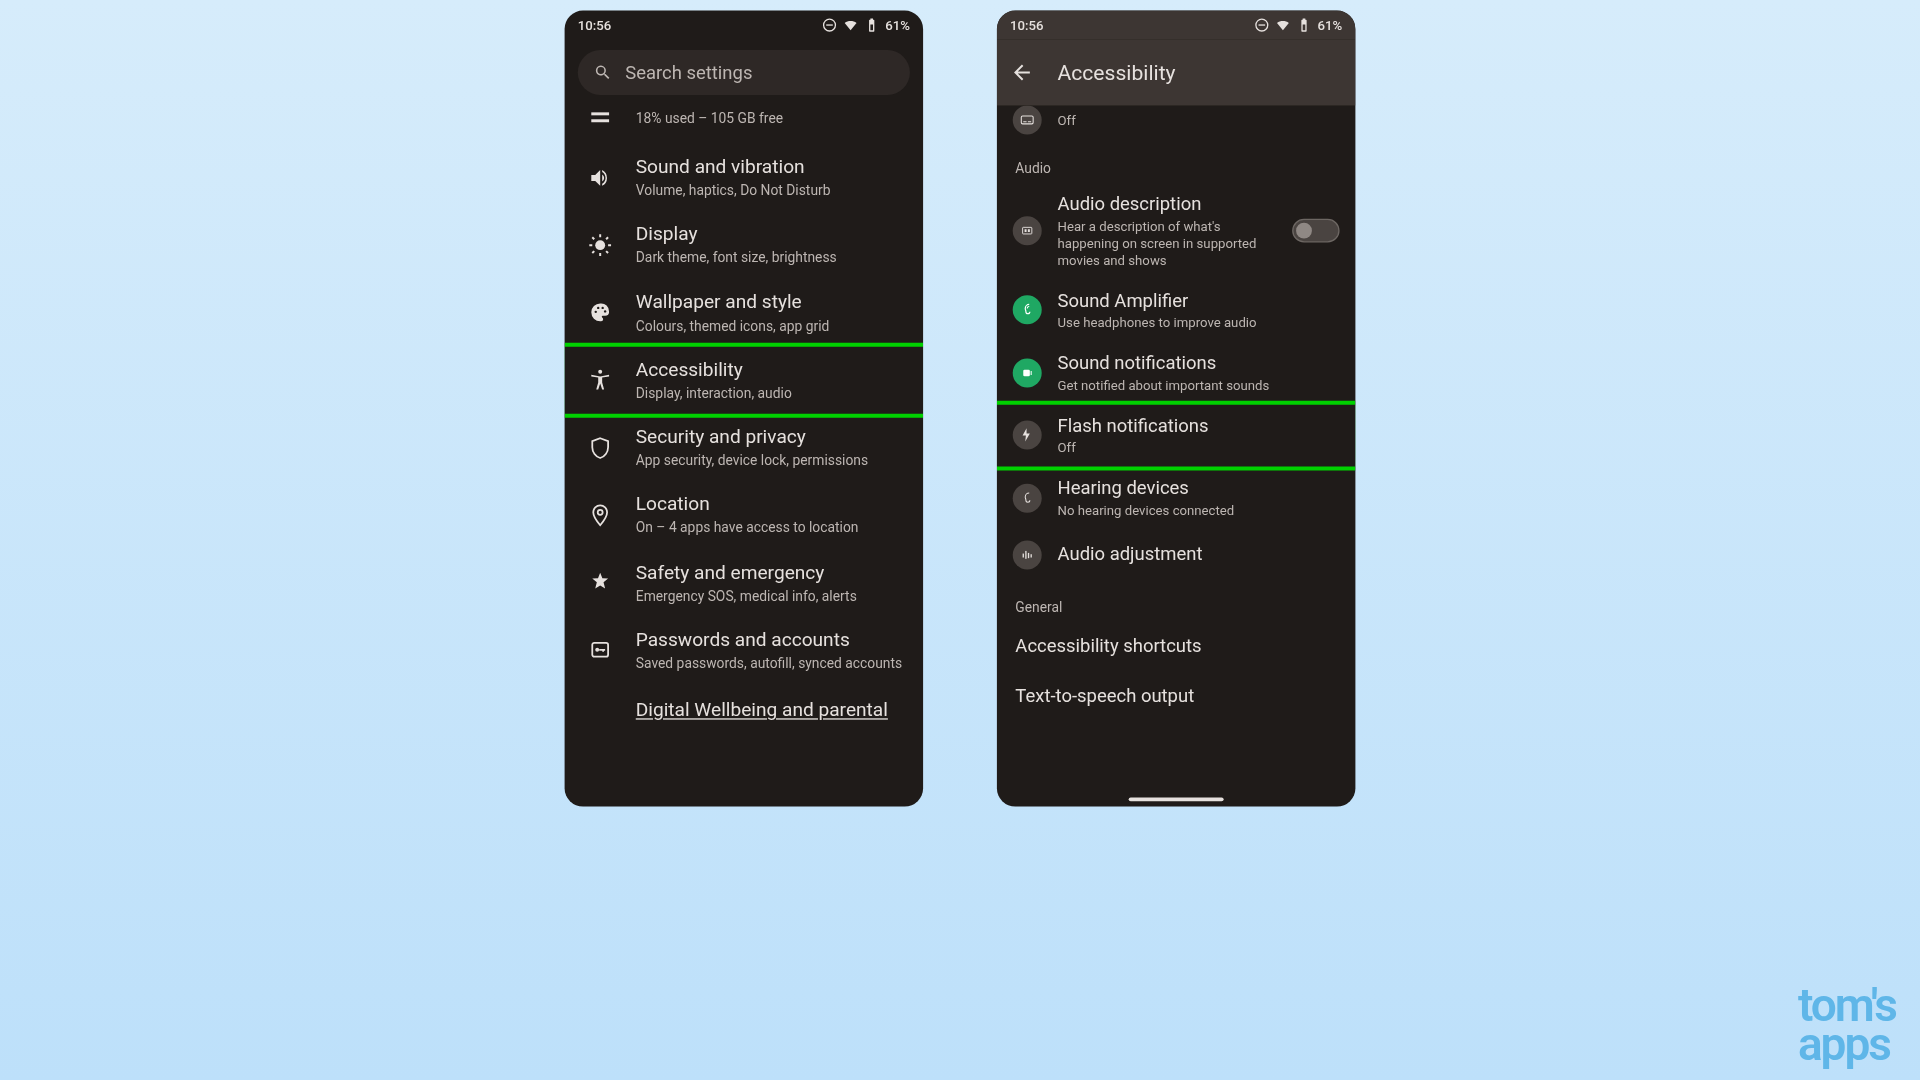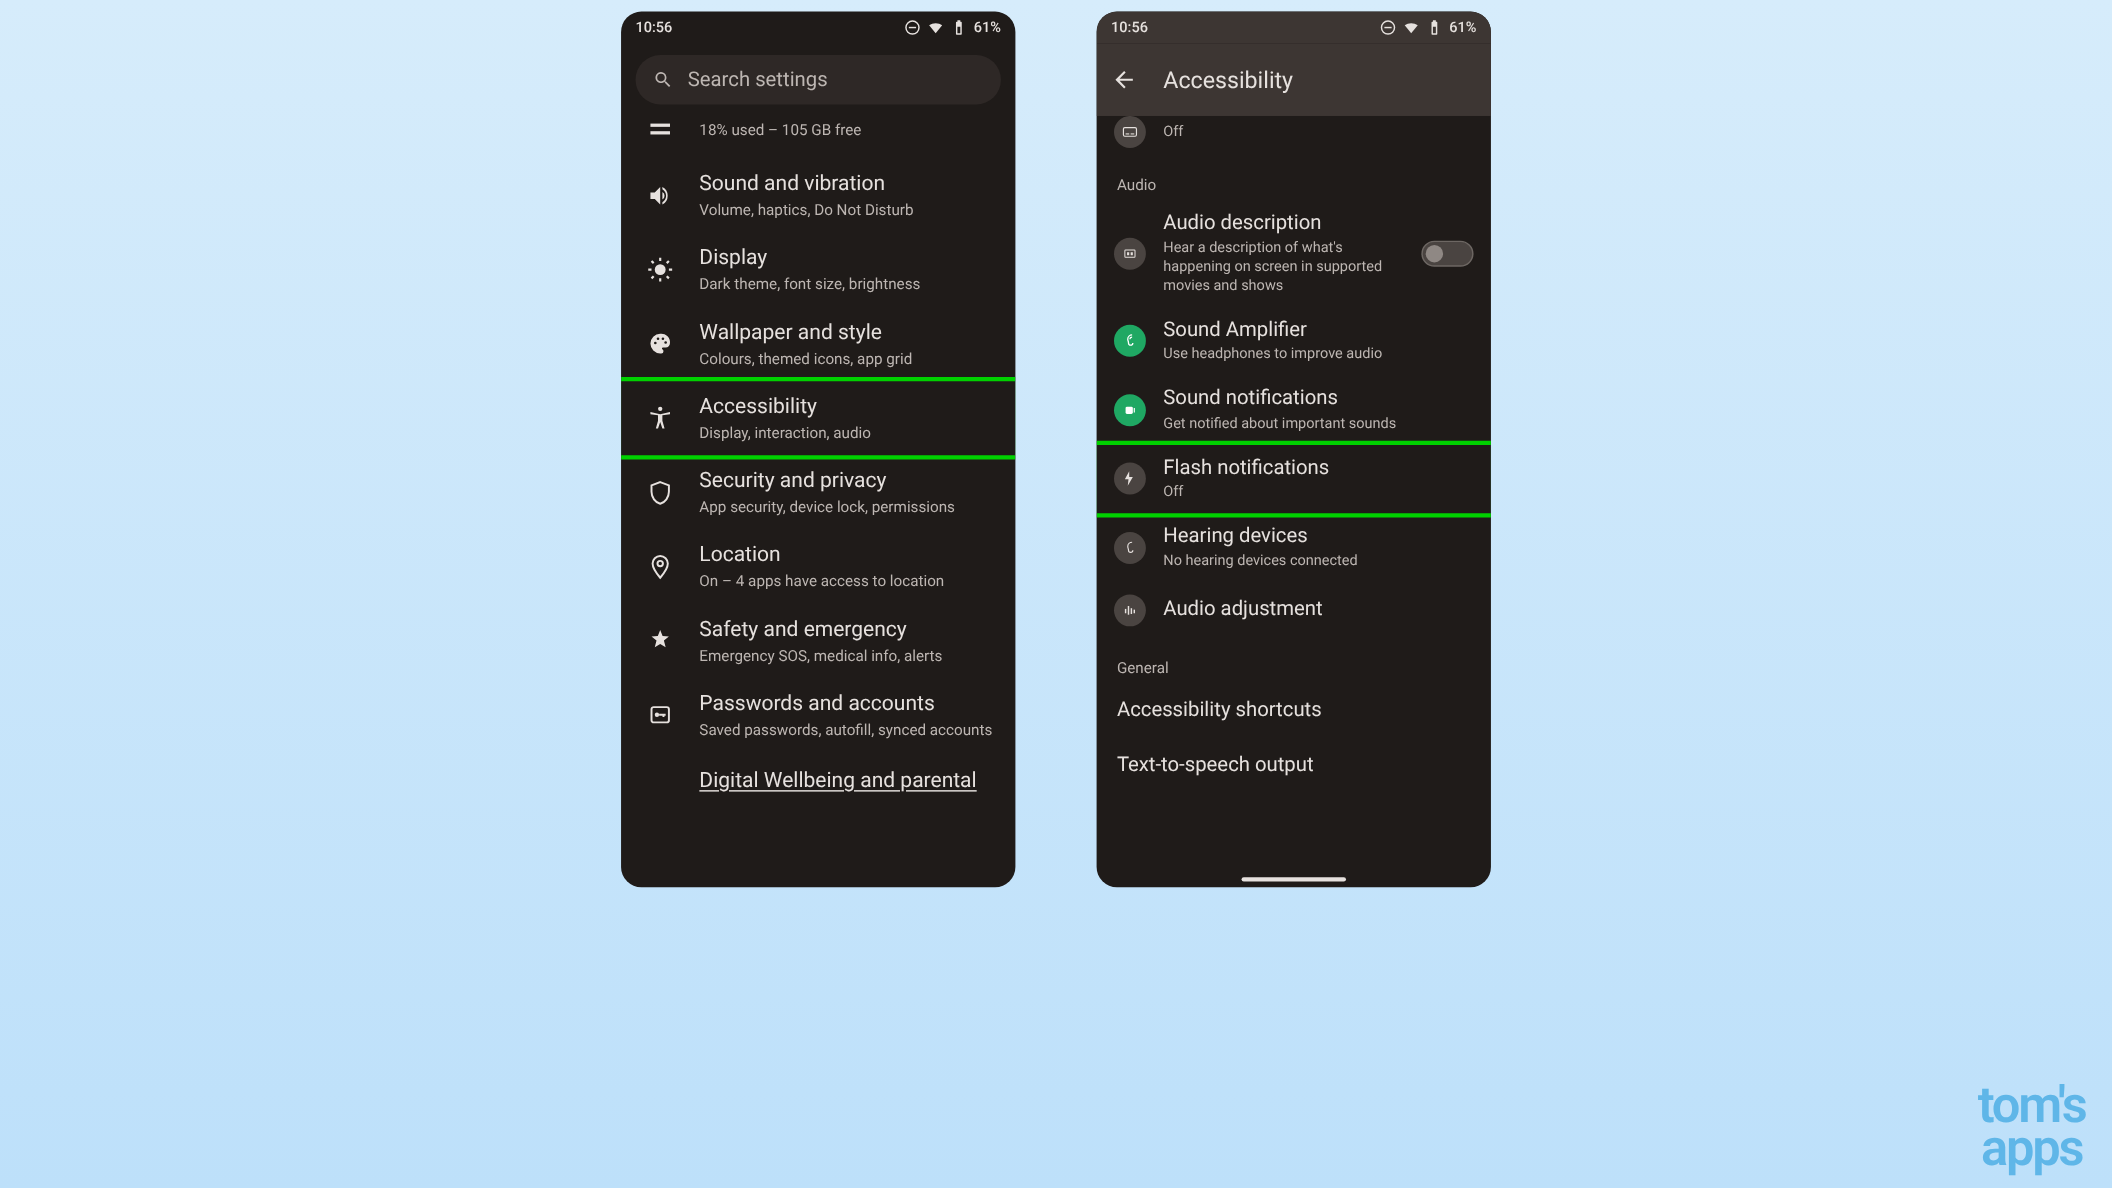--- a/index.html
+++ b/index.html
@@ -148,21 +148,21 @@
     background: #e6e1de;
     border-radius: 2px;
   }
   
   .watermark {
     position: absolute;
     right: 24px; bottom: 16px;
     font-family: Georgia, 'Times New Roman', serif;
     color: #5fb6e8;
     line-height: 0.85;
-    text-align: center;
+    text-align: left;
   }
   .watermark .line1 { font-size: 46px; font-weight: 600; letter-spacing: -2px; }
   .watermark .line2 { font-size: 46px; font-weight: 600; letter-spacing: -2px; }
 </style>
 </head>
 <body>
 
 <div class="stage">
 
   <div class="phone">

